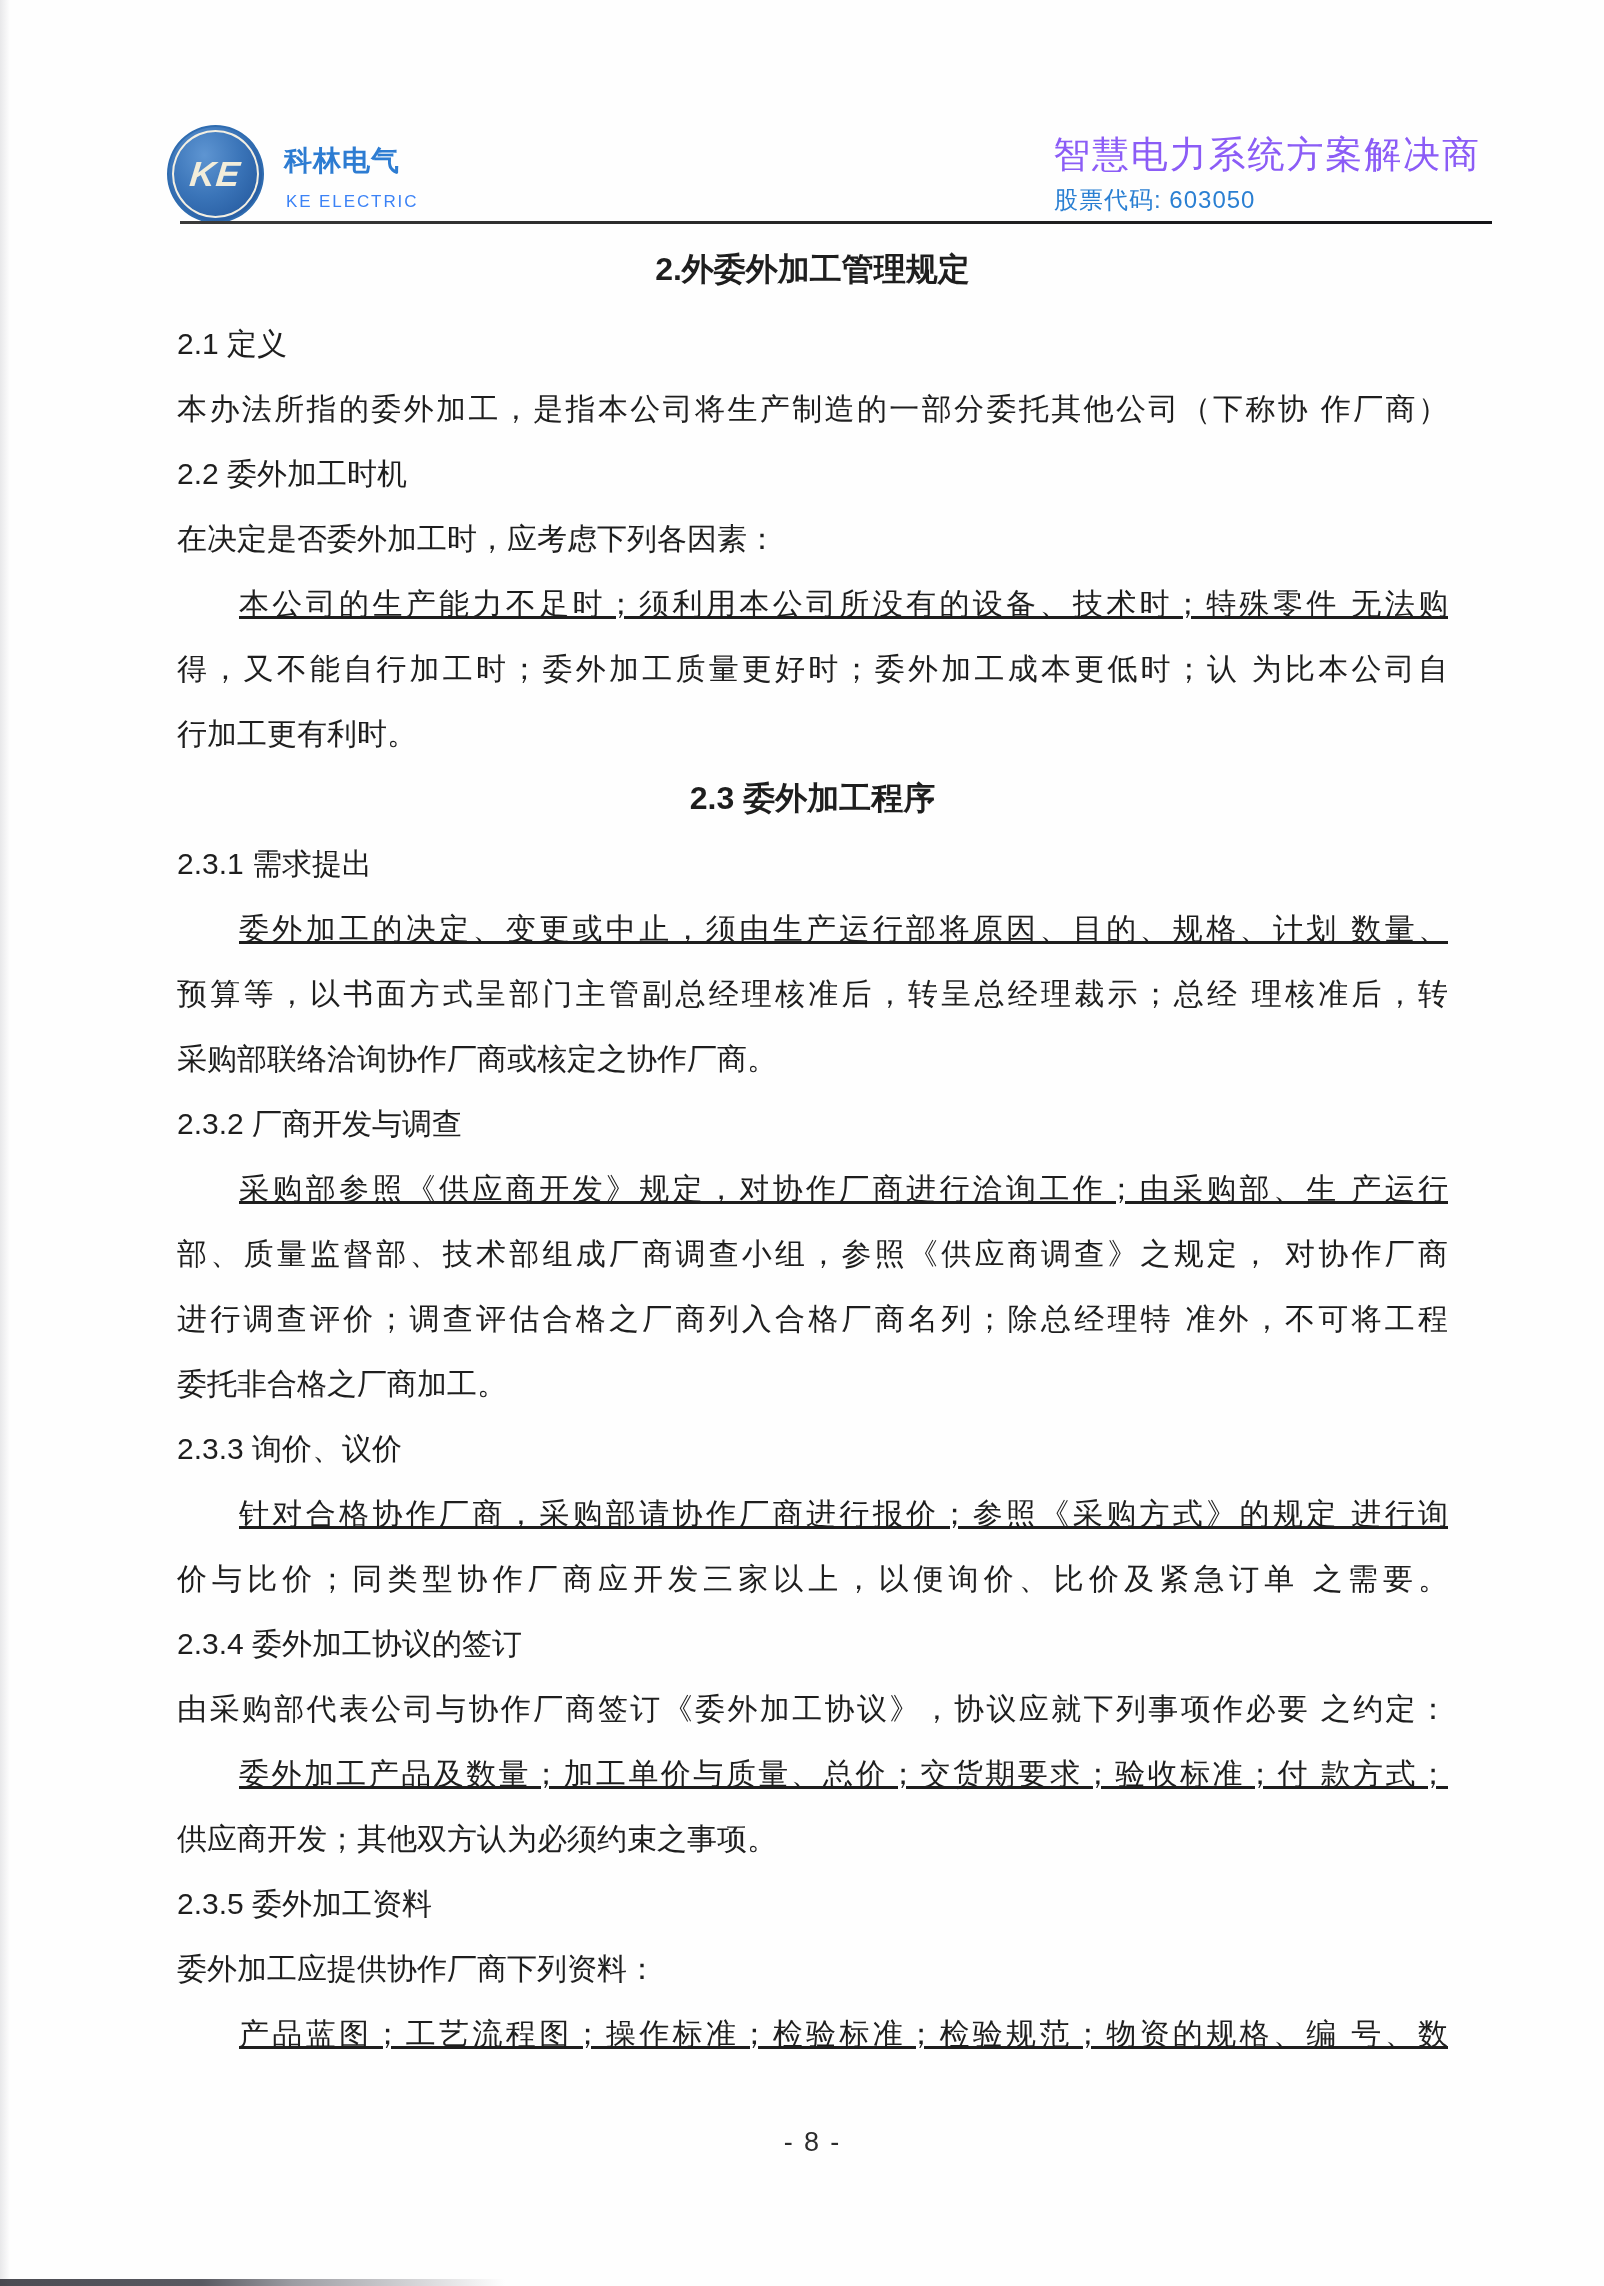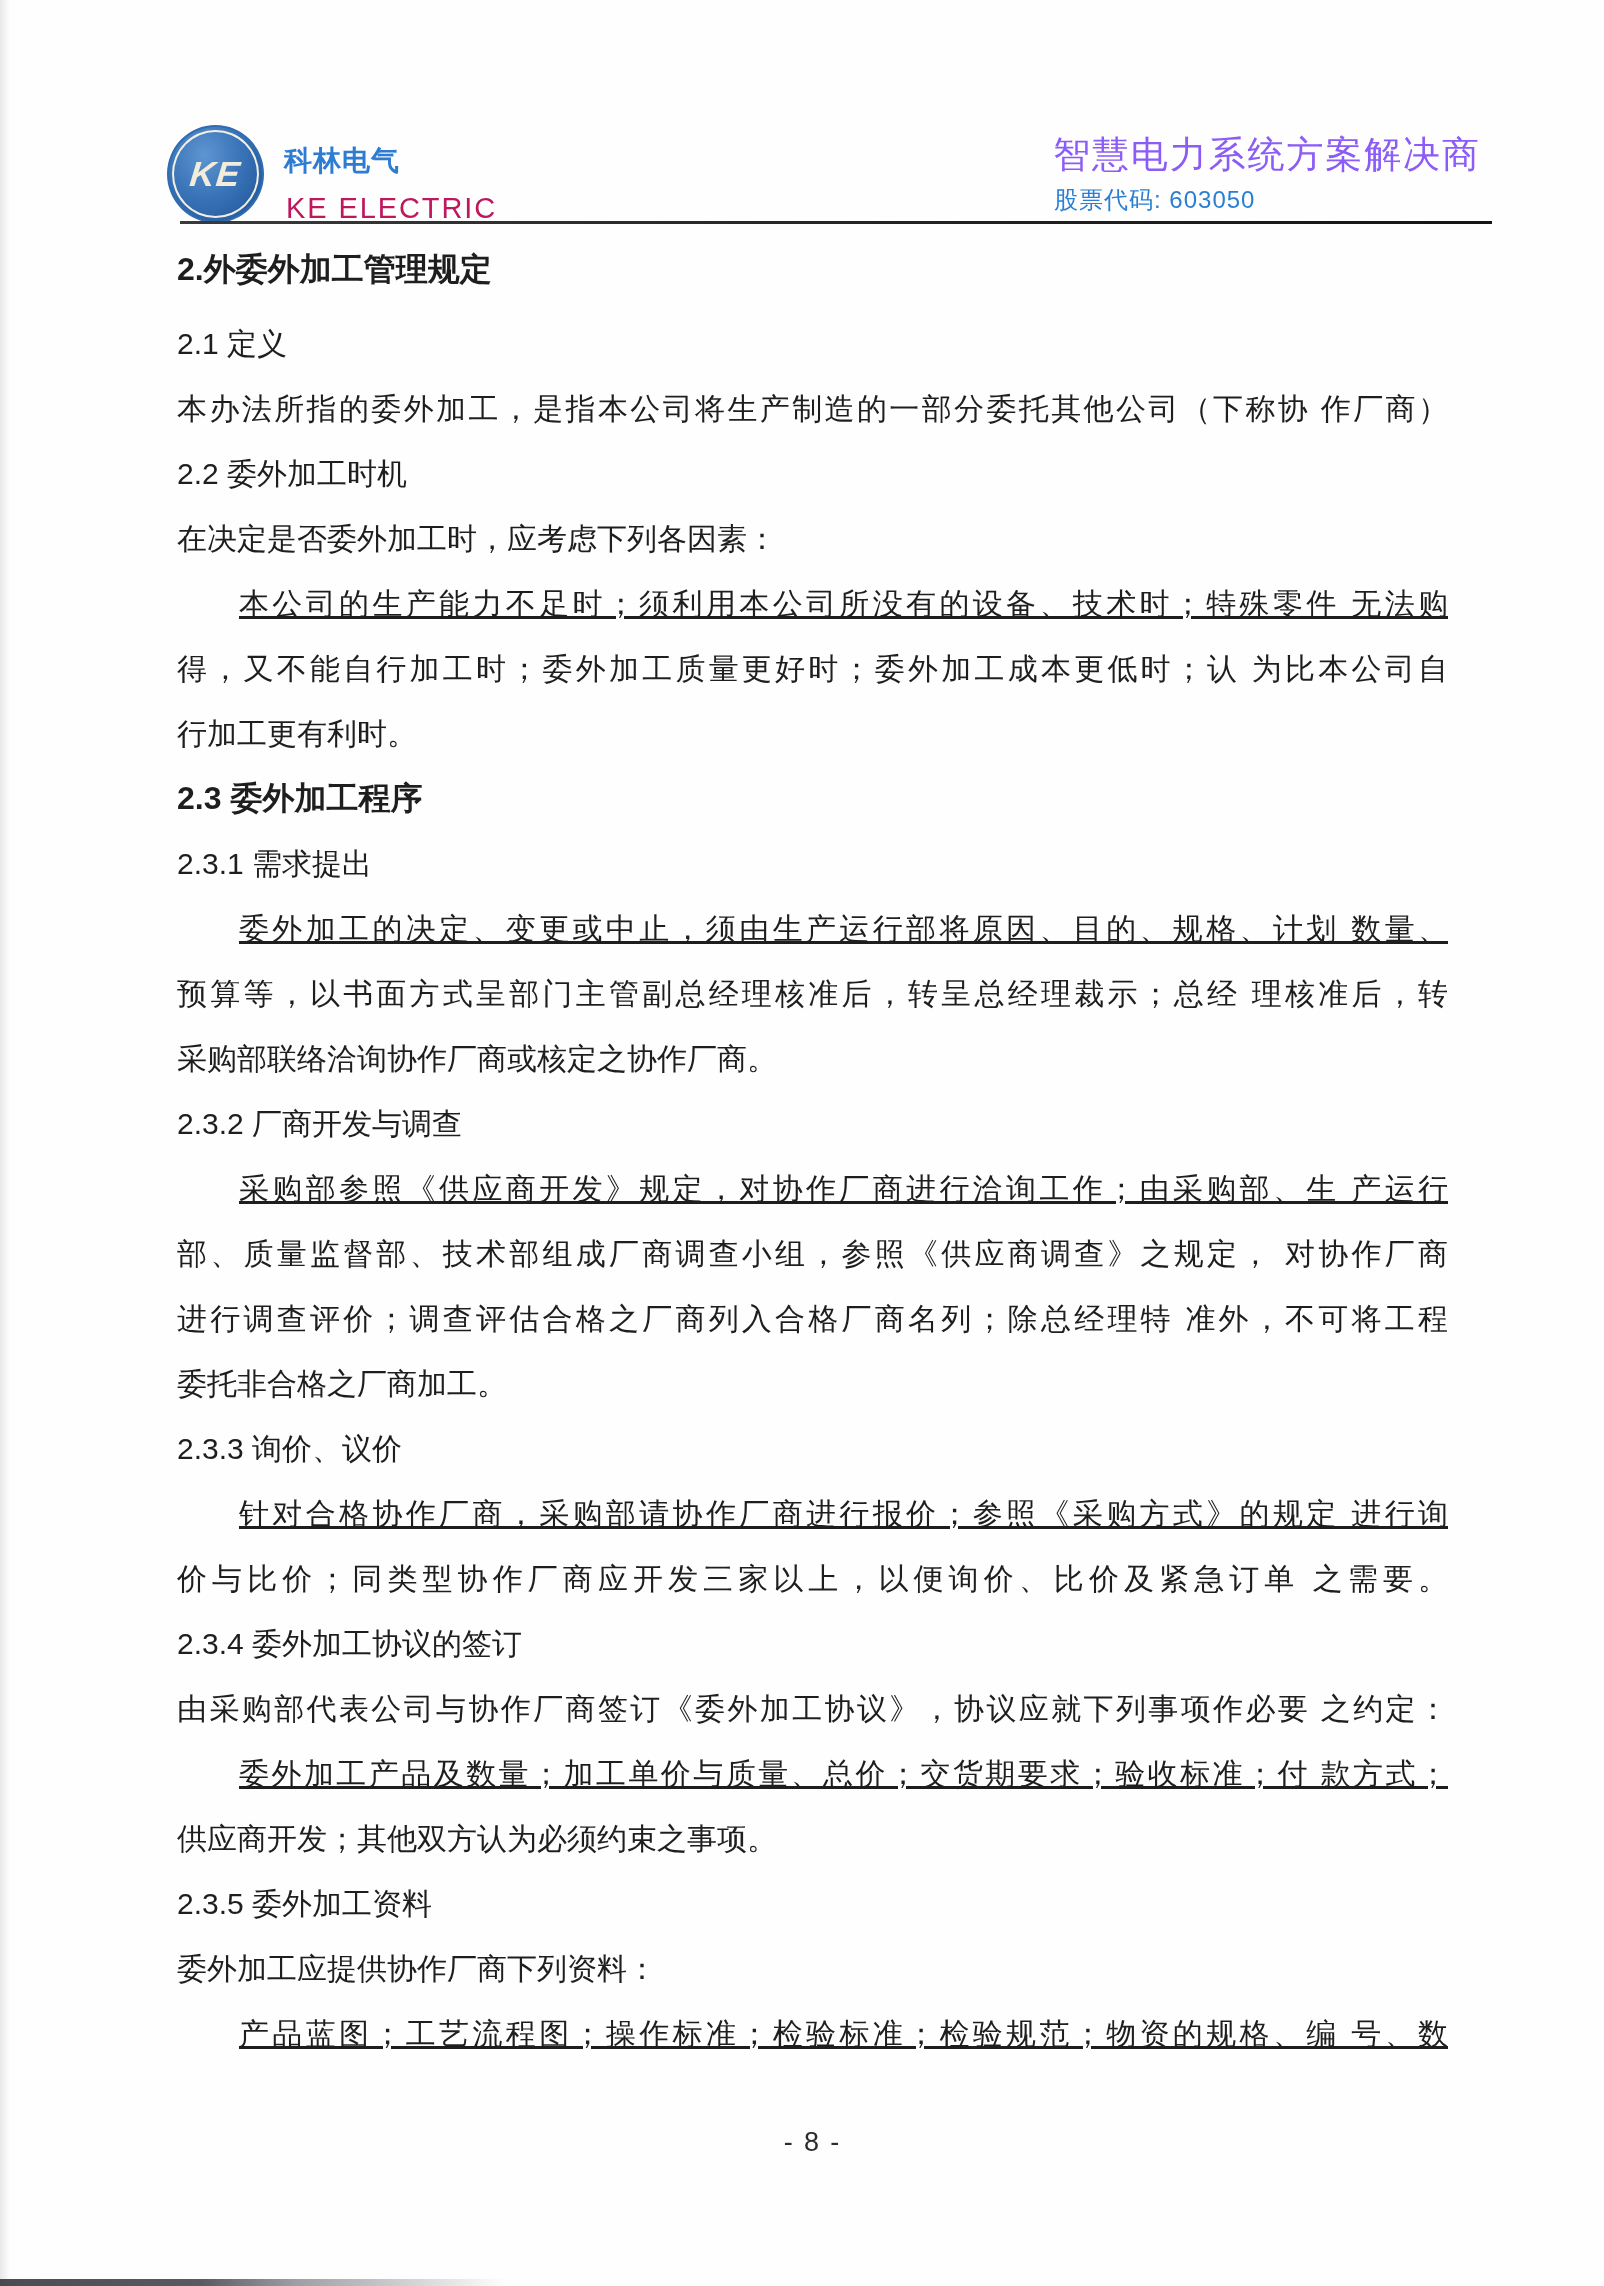--- a/index.html
+++ b/index.html
@@ -35,21 +35,21 @@
     position:relative; color:#f2edda; font-weight:bold; font-style:italic;
     font-size:35px; letter-spacing:1px; transform:skewX(-6deg);
   }
   .brand-cn {
     position:absolute; left:284px; top:142px;
     font-size:28px; font-weight:bold; color:#2d7cd2; letter-spacing:1px;
     white-space:nowrap;
   }
   .brand-en {
     position:absolute; left:286px; top:192px;
-    font-size:29px; color:#be185d; letter-spacing:1.9px; white-space:nowrap;
+    font-size:17px; color:#3b82f6; letter-spacing:1.9px; white-space:nowrap;
   }
   .tagline {
     position:absolute; left:1053px; top:130px;
     font-size:37px; color:#8b5cf6; letter-spacing:1.9px; white-space:nowrap;
   }
   .stock {
     position:absolute; left:1054px; top:184px;
     font-size:24px; color:#2a7fd2; letter-spacing:1px; white-space:nowrap;
   }
   .rule {
@@ -65,21 +65,21 @@
     height:65px; line-height:65px;
     font-size:30px; color:#1e1e1e;
     white-space:nowrap; overflow:hidden;
   }
   .line.full {
     white-space:normal;
     text-align:justify;
     text-align-last:justify;
   }
   .line.indent { text-indent:62px;text-decoration:underline; }
-  .line.bold { font-weight:bold; font-size:32px; }
+  .line.bold { font-weight:bold; font-size:32px;text-align:center; }
   .line:first-child { margin-bottom:8.7px; }
 
   .pagenum {
     position:absolute; left:177px; top:2127px; width:1271px;
     text-align:center; font-size:27px; color:#2c2c2c; letter-spacing:1.9px;
   }
 
   
   .smudge {
     position:absolute; left:0; bottom:0; width:505px; height:6.8px;

